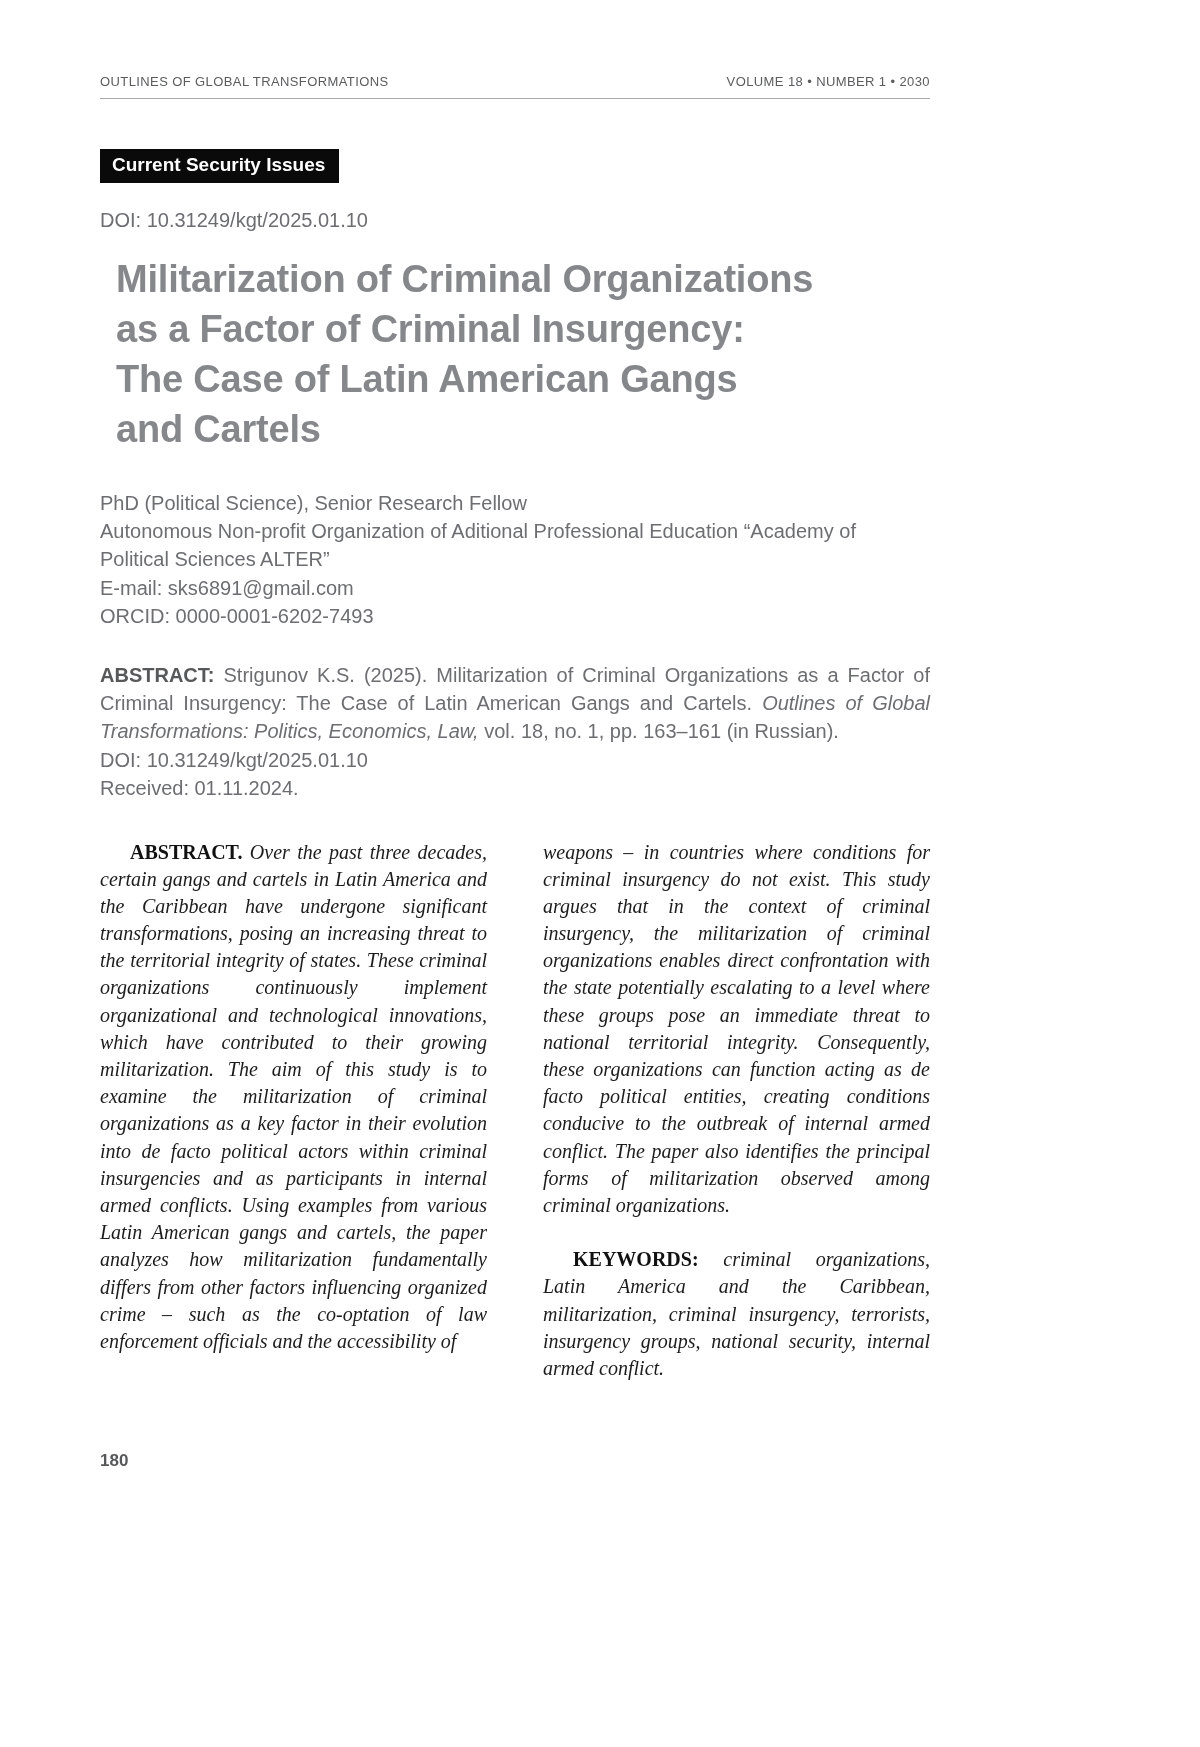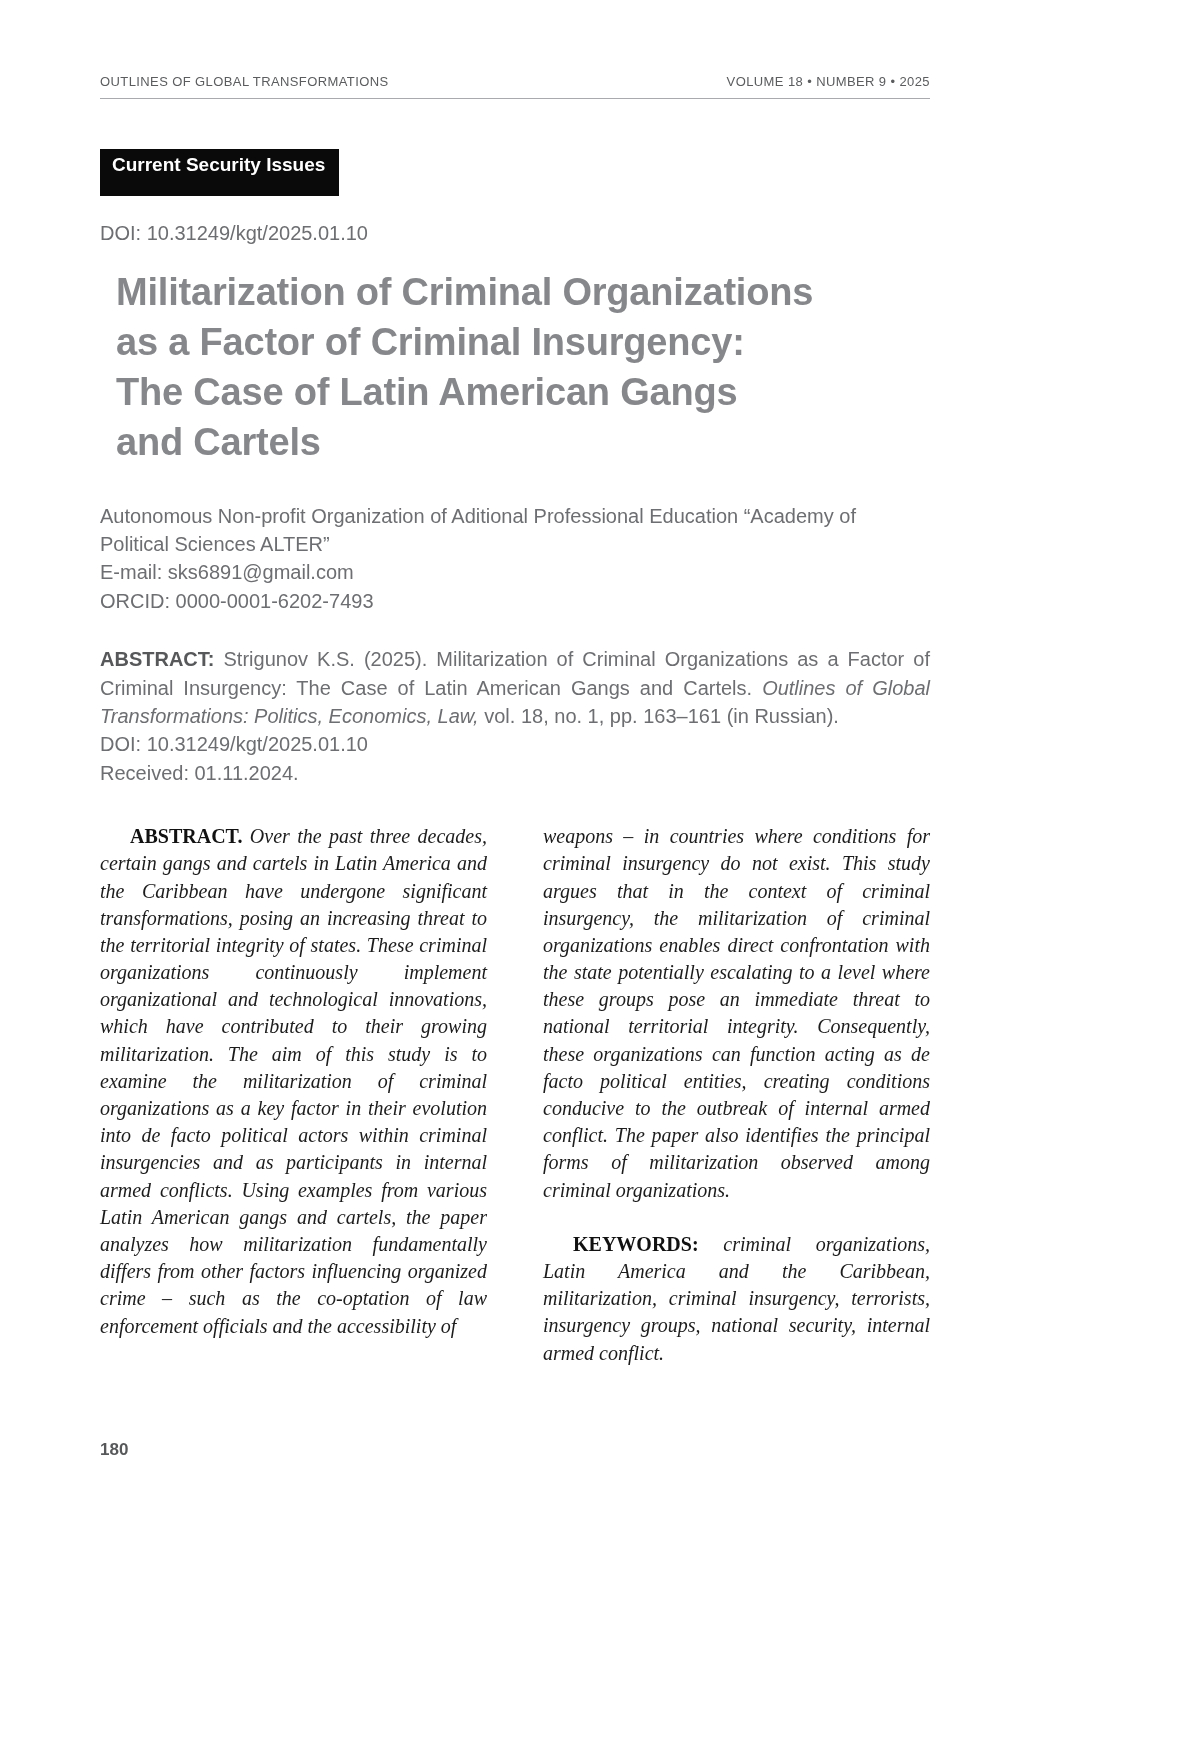--- a/index.html
+++ b/index.html
@@ -26,21 +26,21 @@
     border-bottom: 1.5px solid #a8aaad;
   }
 
   .badge-row { margin-top: 50px; }
   .section-badge {
     display: inline-block;
     background: #0a0a0a;
     color: #ffffff;
     font-weight: bold;
     font-size: 19px;
-    padding: 5px 14px 20px 12px;
+    padding: 5px 14px 7px 12px;
   }
 
   .doi {
     margin-top: 26px;
     font-size: 20px;
     color: #6d6e71;
   }
 
   h1.title {
     margin-top: 22px;
@@ -86,49 +86,50 @@
     hyphens: auto;
     -webkit-hyphens: auto;
   }
   strong.roman { font-style: normal; font-weight: bold; color: #111111; }
   .indent { text-indent: 30px; }
   .keywords { margin-top: 27px; }
 
   .page-number {
     position: absolute;
     left: 100px;
-    bottom: 39px;
+    bottom: 28px;
     font-size: 17px;
     font-weight: bold;
     color: #57585a;
     text-align: right;
   }
 </style>
 </head>
 <body>
 
 <div class="page">
 
   <header class="running-head">
     <span>OUTLINES OF GLOBAL TRANSFORMATIONS</span>
-    <span>VOLUME 18 • NUMBER 9 • 2025</span>
+    <span>VOLUME 18 • NUMBER 1 • 2030</span>
   </header>
 
   <div class="badge-row">
     <span class="section-badge">Current Security Issues</span>
   </div>
 
   <div class="doi">DOI: 10.31249/kgt/2025.01.10</div>
 
   <h1 class="title">Militarization of Criminal Organizations
 as a Factor of Criminal Insurgency:
 The Case of Latin American Gangs
 and Cartels</h1>
 
   <section class="author">
+    <div>PhD (Political Science), Senior Research Fellow</div>
     <div>Autonomous Non-profit Organization of Aditional Professional Education “Academy of Political Sciences ALTER”</div>
     <div>E-mail: sks6891@gmail.com</div>
     <div>ORCID: 0000-0001-6202-7493</div>
   </section>
 
   <section class="citation">
     <p class="citation-text">
       <strong>ABSTRACT:</strong>
       <span>Strigunov K.S. (2025). Militarization of Criminal Organizations as a Factor of Criminal Insurgency: The Case of Latin American Gangs and Cartels.</span>
       <em>Outlines of Global Transformations: Politics, Economics, Law,</em>

